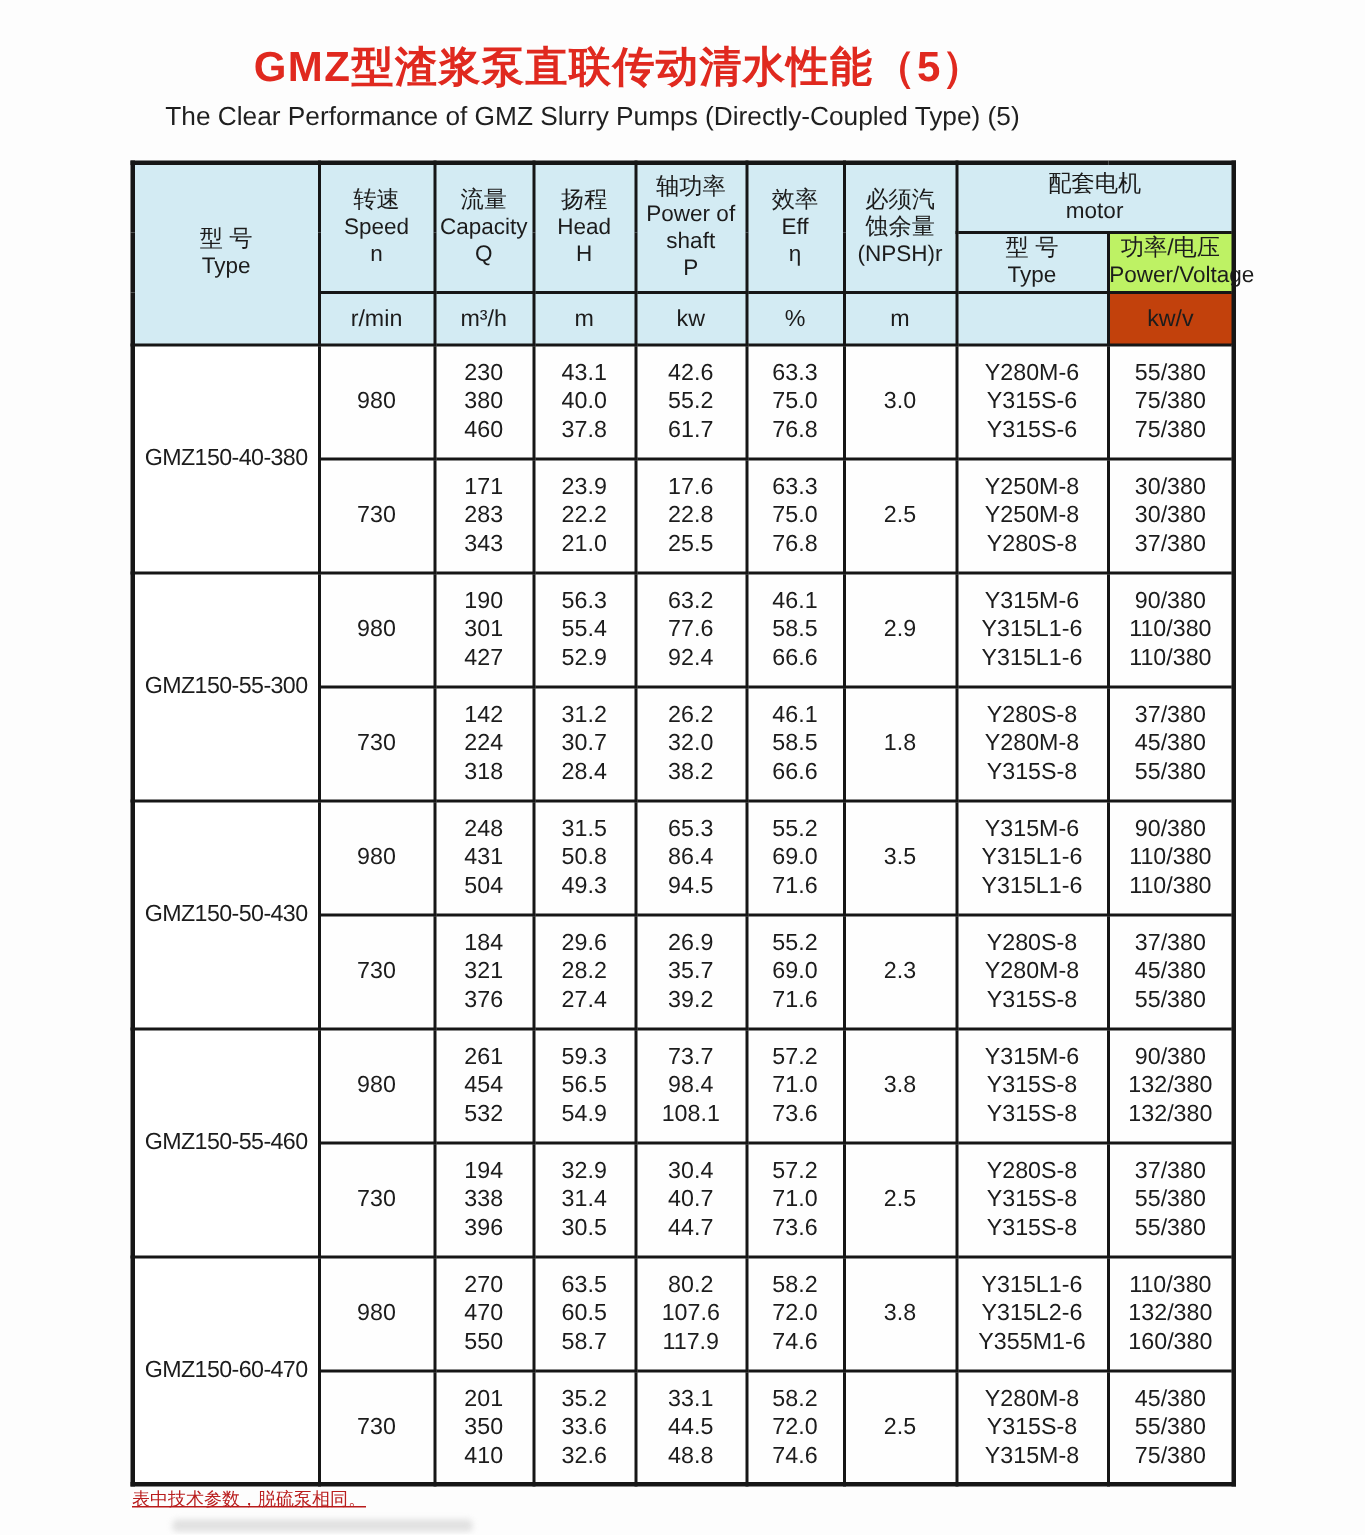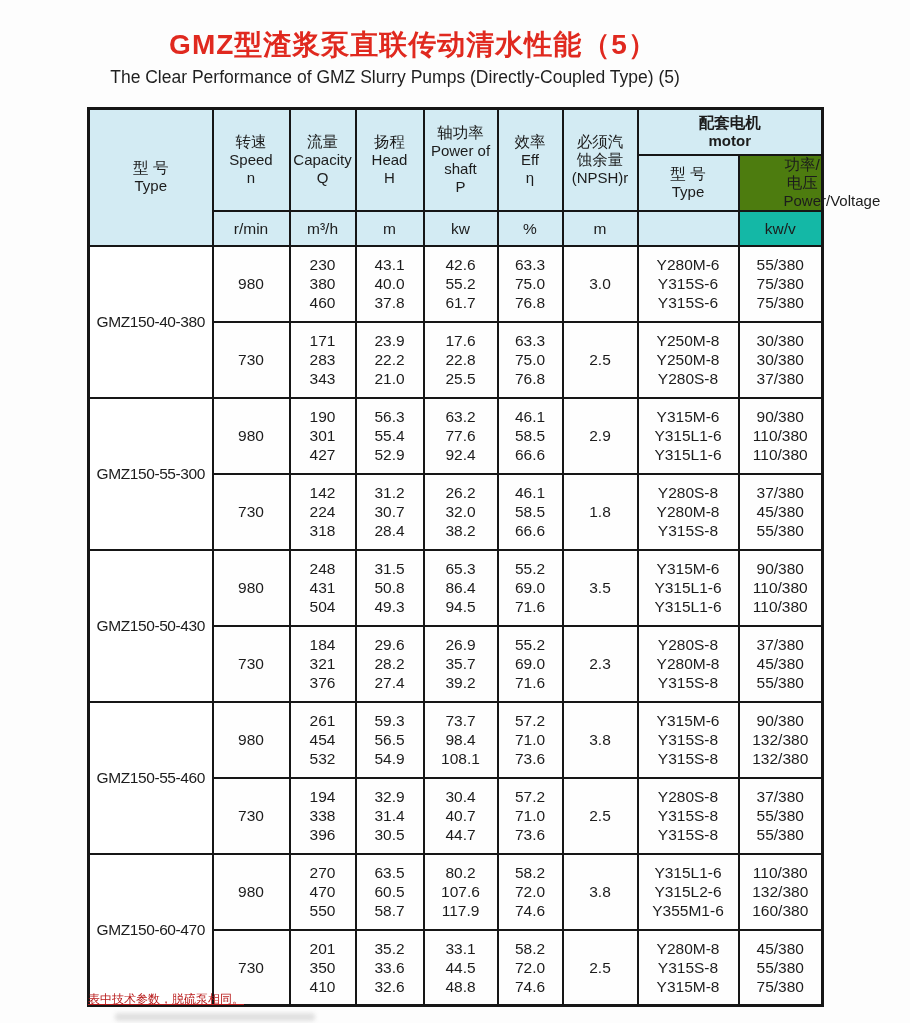--- a/index.html
+++ b/index.html
@@ -99,44 +99,44 @@
       <td rowspan="2" class="hcell" style="background: rgb(211, 235, 243);">
         <div class="cn">效率</div>
         <div>Eff</div>
         <div>η</div>
       </td>
       <td rowspan="2" class="hcell" style="background: rgb(211, 235, 243);">
         <div class="cn">必须汽</div>
         <div class="cn">蚀余量</div>
         <div>(NPSH)r</div>
       </td>
-      <td colspan="2" class="hcell" style="background: rgb(211, 235, 243); font-weight: bold;">
+      <td colspan="2" class="hcell" style="background: rgb(211, 235, 243);">
         <div class="cn">配套电机</div>
         <div>motor</div>
       </td>
     </tr>
     <tr class="hr2">
       <td class="hcell" style="background: rgb(211, 235, 243);">
         <div class="cn">型 号</div>
         <div>Type</div>
       </td>
-      <td class="hcell" style="background: #4d7c0f; padding-left: 44px;">
+      <td class="hcell" style="background: #bef264;">
         <div class="cn">功率/电压</div>
         <div>Power/Voltage</div>
       </td>
     </tr>
     <tr class="hru">
       <td class="unit" style="background: rgb(211, 235, 243);">r/min</td>
       <td class="unit" style="background: rgb(211, 235, 243);">m³/h</td>
       <td class="unit" style="background: rgb(211, 235, 243);">m</td>
       <td class="unit" style="background: rgb(211, 235, 243);">kw</td>
       <td class="unit" style="background: rgb(211, 235, 243);">%</td>
       <td class="unit" style="background: rgb(211, 235, 243);">m</td>
       <td class="unit" style="background: rgb(211, 235, 243);"></td>
-      <td class="unit" style="background: #14b8a6;">kw/v</td>
+      <td class="unit" style="background: #c2410c;">kw/v</td>
     </tr>
   </thead>
   <tbody id="tbody">
       <tr>
         <td rowspan="2" class="model">GMZ150-40-380</td>
         <td>
           <div>980</div>
         </td>
         <td>
           <div>230</div>

